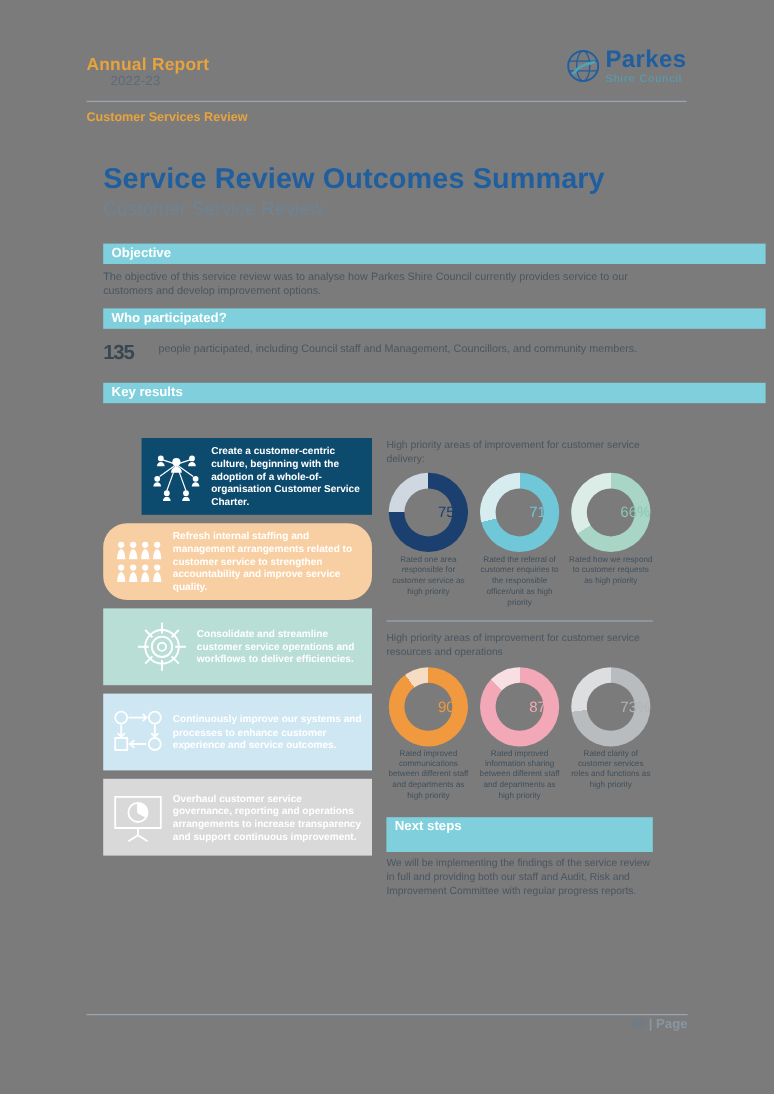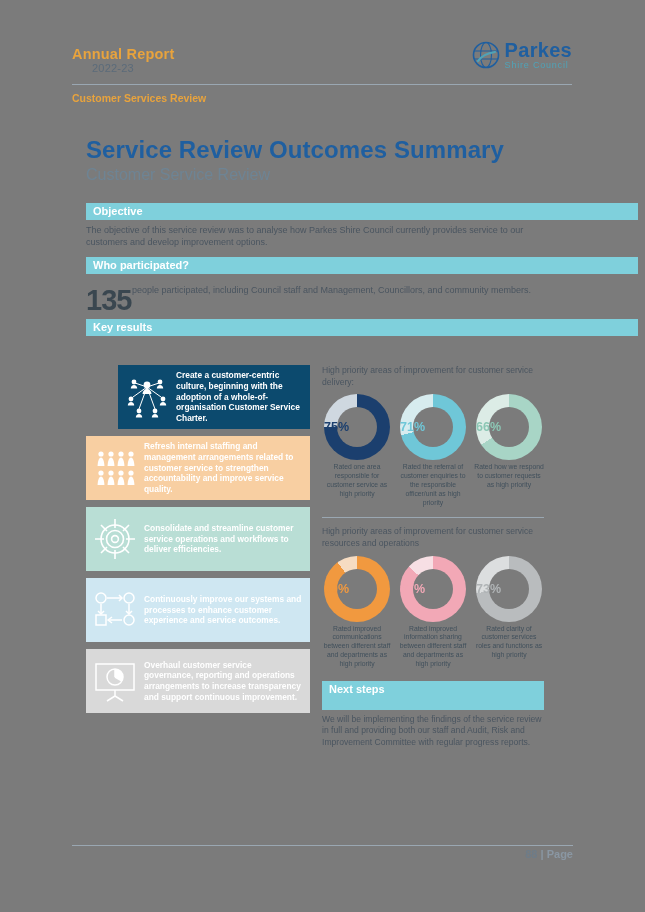--- a/index.html
+++ b/index.html
@@ -126,21 +126,21 @@
   .para {
     position: absolute;
     font-size: 9px;
     color: #4a5560;
     line-height: 1.35;
   }
   .bignum {
     position: absolute;
     left: 14px;
     top: 244px;
-    font-size: 29px;
+    font-size: 17px;
     font-weight: bold;
     color: #3a4750;
     letter-spacing: -1px;
   }
   
   .cards {
     position: absolute;
     left: 14px;
     top: 325px;
     width: 224px;
@@ -161,22 +161,22 @@
     justify-content: center;
   }
   .card .txt {
     font-size: 8.4px;
     font-weight: bold;
     line-height: 1.28;
     color: #ffffff;
     padding-right: 7px;
   }
   .c1 { background: #0c4a6e; margin-left: 32px; }
-  .c2 { background: #f8cfa2; }
-  .c3 { background: #b9ded5; }
+  .c2 { background: #f8cfa2; border-radius: 20px; }
+  .c3 { background: #b9ded5; padding-left: 20px; }
   .c4 { background: #cfe7f2; }
   .c5 { background: #d9d9d9; }
   .c1 .txt, .c2 .txt { color: #ffffff; }
   .c3 .txt, .c4 .txt, .c5 .txt { color: #ffffff; }
   
   .rightcol {
     position: absolute;
     left: 250px;
     top: 325px;
     width: 222px;
@@ -211,23 +211,23 @@
     border-radius: 50%;
     background: #7b7b7b;
   }
   .donut .pct {
     position: absolute;
     left: 0;
     top: 0;
     width: 66px;
     height: 66px;
     line-height: 66px;
-    text-align: left;
+    text-align: right;
     font-size: 12.5px;
-    font-weight: bold;
+    font-weight: normal;
     color: #ffffff;
   }
   .donut-cap {
     font-size: 6.8px;
     color: #41505c;
     line-height: 1.3;
     margin-top: 3px;
   }
   .sep {
     height: 1px;

